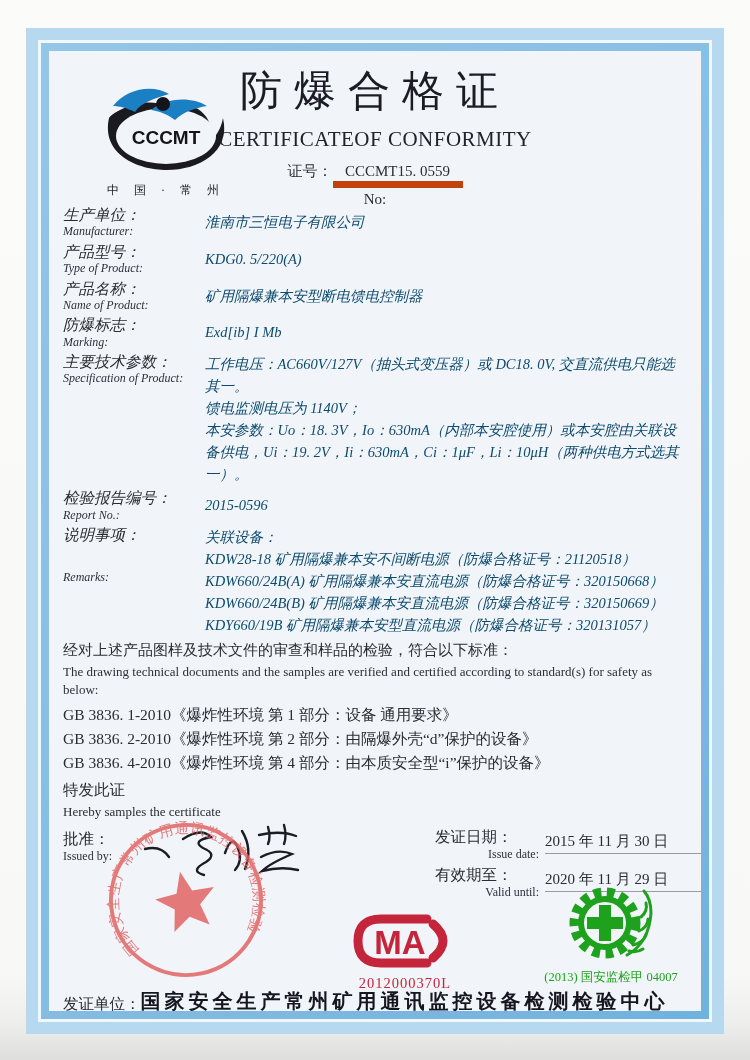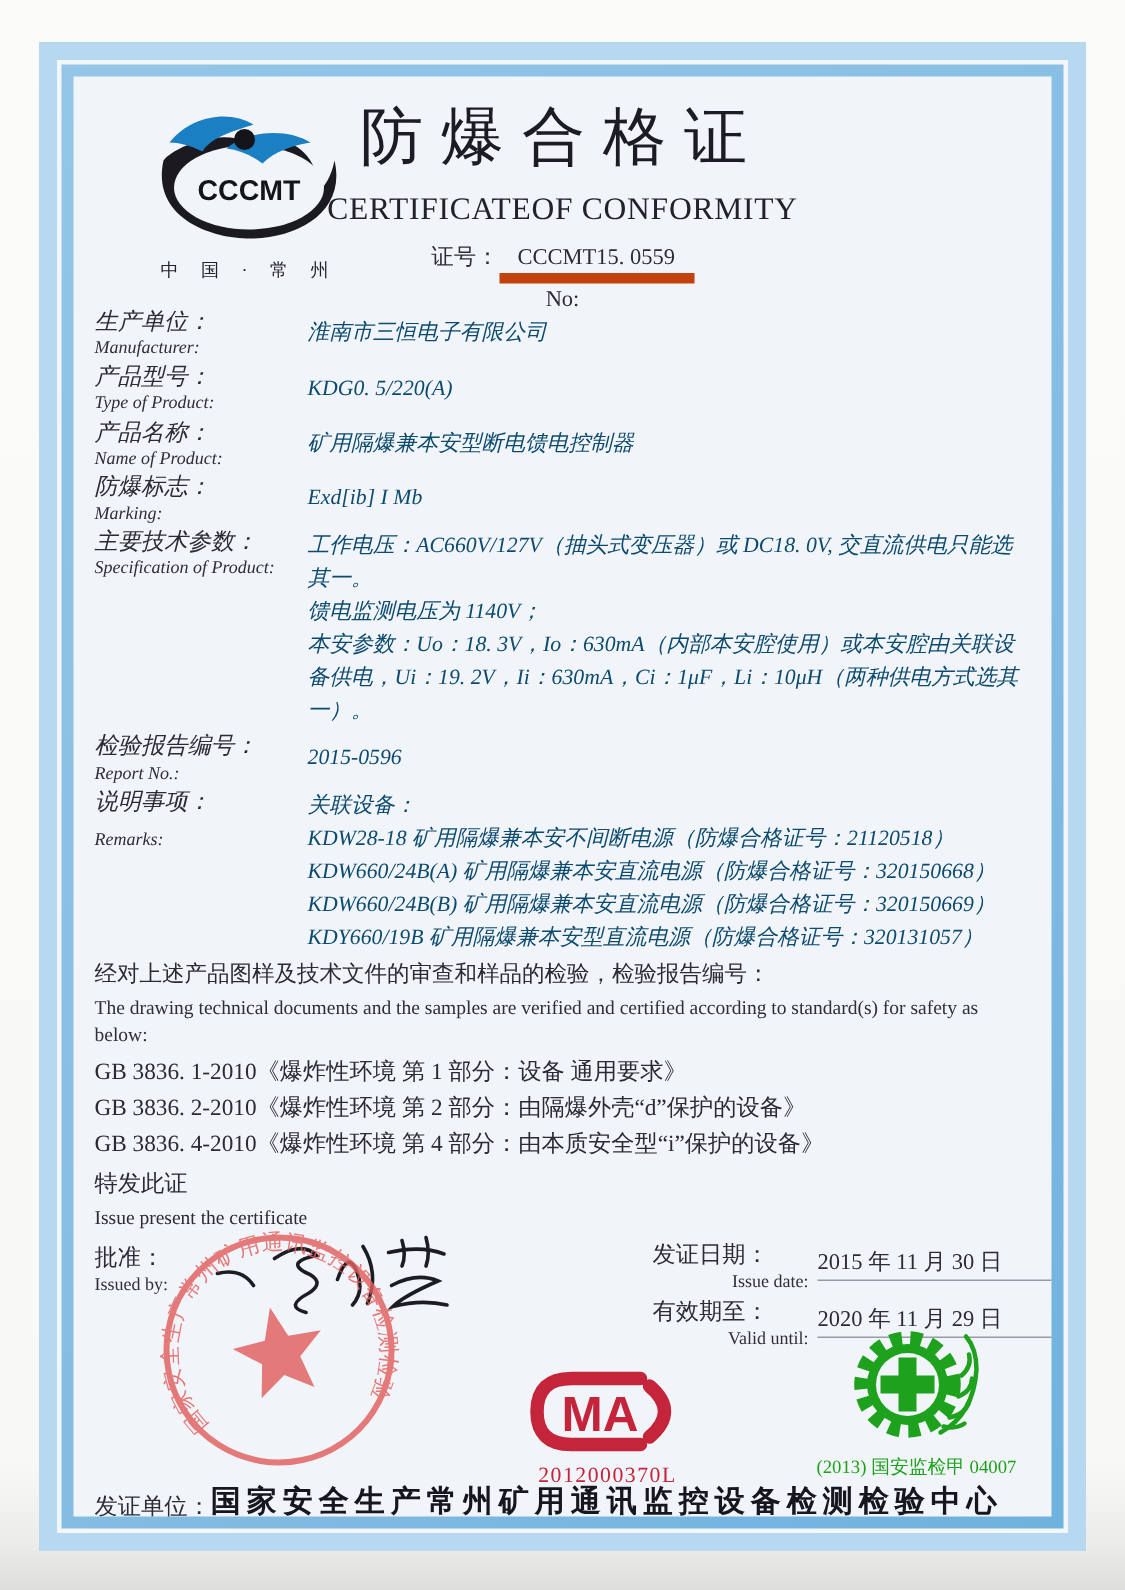--- a/index.html
+++ b/index.html
@@ -10,21 +10,21 @@
   
   .band-outer { position:absolute; left:26px; top:28px; right:26px; bottom:26px; background:#b7d9ef; }
   .band-gap   { position:absolute; left:12px; top:12px; right:12px; bottom:12px; background:#f3f7fa; }
   .band-inner { position:absolute; left:3px; top:3px; right:3px; bottom:3px;
                 background:linear-gradient(135deg,#93c6e7 0%,#84bce2 60%,#6fb2de 100%); }
   .inner { position:absolute; left:8px; top:8px; right:8px; bottom:8px; background:#f1f5f9; overflow:hidden; }
   .content { position:absolute; inset:0; padding:10px 14px 0 14px; }
 
   
   .header { position:relative; height:140px; }
-  .logo-wrap { position:absolute; left:18px; top:8px; width:170px; text-align:center; }
+  .logo-wrap { position:absolute; left:18px; top:19px; width:170px; text-align:center; }
   .logo-caption { font-size:12px; letter-spacing:6px; color:#22222a; margin-top:2px; }
   .title-cn { text-align:center; font-size:42px; letter-spacing:12px; color:#1c1c24; padding-top:2px; font-weight:500; }
   .title-en { text-align:center; font-size:21px; letter-spacing:0.5px; color:#22222a; margin-top:8px; }
   .certno-line { text-align:center; font-size:15px; margin-top:10px; color:#2b2b33; }
   .certno-value { display:inline-block; min-width:130px; border-bottom:7px solid #c2410c; padding:0 6px 1px 6px; }
   .no-line { text-align:center; font-size:15px; margin-top:3px; }
 
   
   .rows { margin-top:4px;font-style:italic; }
   .row { display:flex; margin-bottom:3px; }
@@ -147,40 +147,40 @@
                 <div class="labels">
                   <div class="lab-cn">检验报告编号：</div>
                   <div class="lab-en">Report No.:</div>
                 </div>
                 <div class="val">2015-0596</div>
               </div>
 
               <div class="row">
                 <div class="labels">
                   <div class="lab-cn">说明事项：</div>
-                  <div class="lab-en" style="margin-top:8px">Remarks:</div>
+                  <div class="lab-en" style="margin-top:26px">Remarks:</div>
                 </div>
                 <div class="val tight">
                   <div>关联设备：</div>
                   <div>KDW28-18 矿用隔爆兼本安不间断电源（防爆合格证号：21120518）</div>
                   <div>KDW660/24B(A) 矿用隔爆兼本安直流电源（防爆合格证号：320150668）</div>
                   <div>KDW660/24B(B) 矿用隔爆兼本安直流电源（防爆合格证号：320150669）</div>
                   <div>KDY660/19B 矿用隔爆兼本安型直流电源（防爆合格证号：320131057）</div>
                 </div>
               </div>
             </div>
 
             <div class="standards">
-              <div>经对上述产品图样及技术文件的审查和样品的检验，检验报告编号：</div>
+              <div>经对上述产品图样及技术文件的审查和样品的检验，符合以下标准：</div>
               <div class="std-en">The drawing technical documents and the samples are verified and certified according to standard(s) for safety as below:</div>
               <div class="std-item">GB 3836. 1-2010《爆炸性环境 第 1 部分：设备 通用要求》</div>
               <div class="std-item">GB 3836. 2-2010《爆炸性环境 第 2 部分：由隔爆外壳“d”保护的设备》</div>
               <div class="std-item">GB 3836. 4-2010《爆炸性环境 第 4 部分：由本质安全型“i”保护的设备》</div>
               <div class="issue-cn">特发此证</div>
-              <div class="issue-en">Issue present the certificate</div>
+              <div class="issue-en">Hereby samples the certificate</div>
             </div>
 
             <div class="approval">
               <div class="approve-labels">
                 <div class="lab-cn">批准：</div>
                 <div class="lab-en">Issued by:</div>
               </div>
               <svg class="sig" width="180" height="64" viewBox="0 0 180 64">
                 <g fill="none" stroke="#1c1c24" stroke-width="2.4" stroke-linecap="round">
                   <path d="M4,30 q16,-4 24,8"></path>

